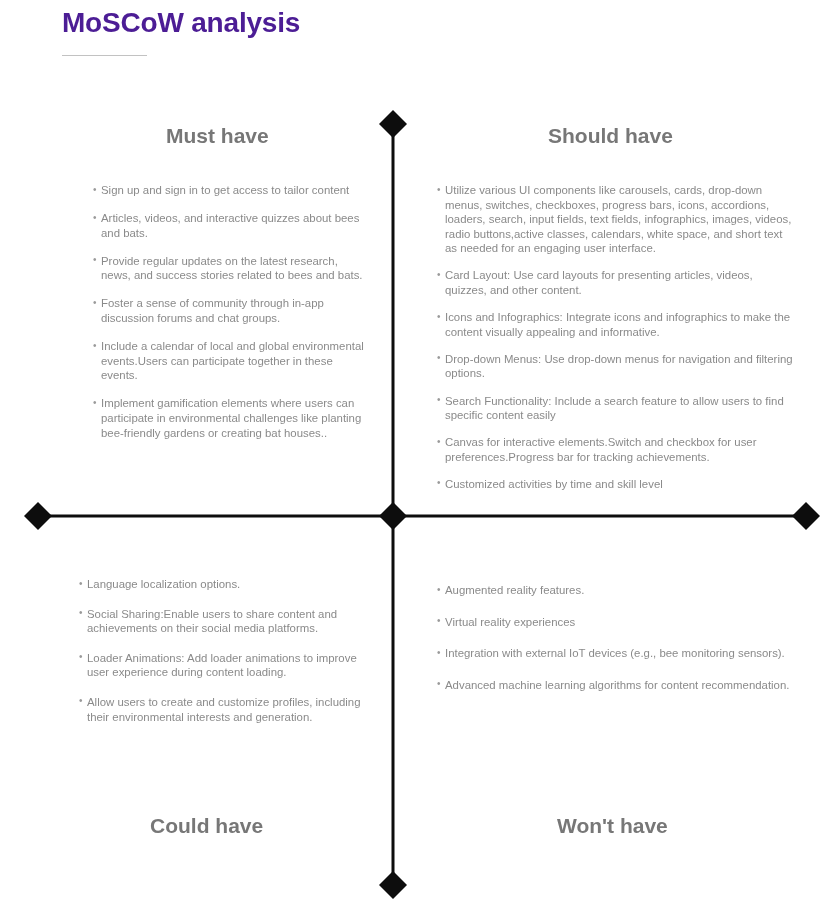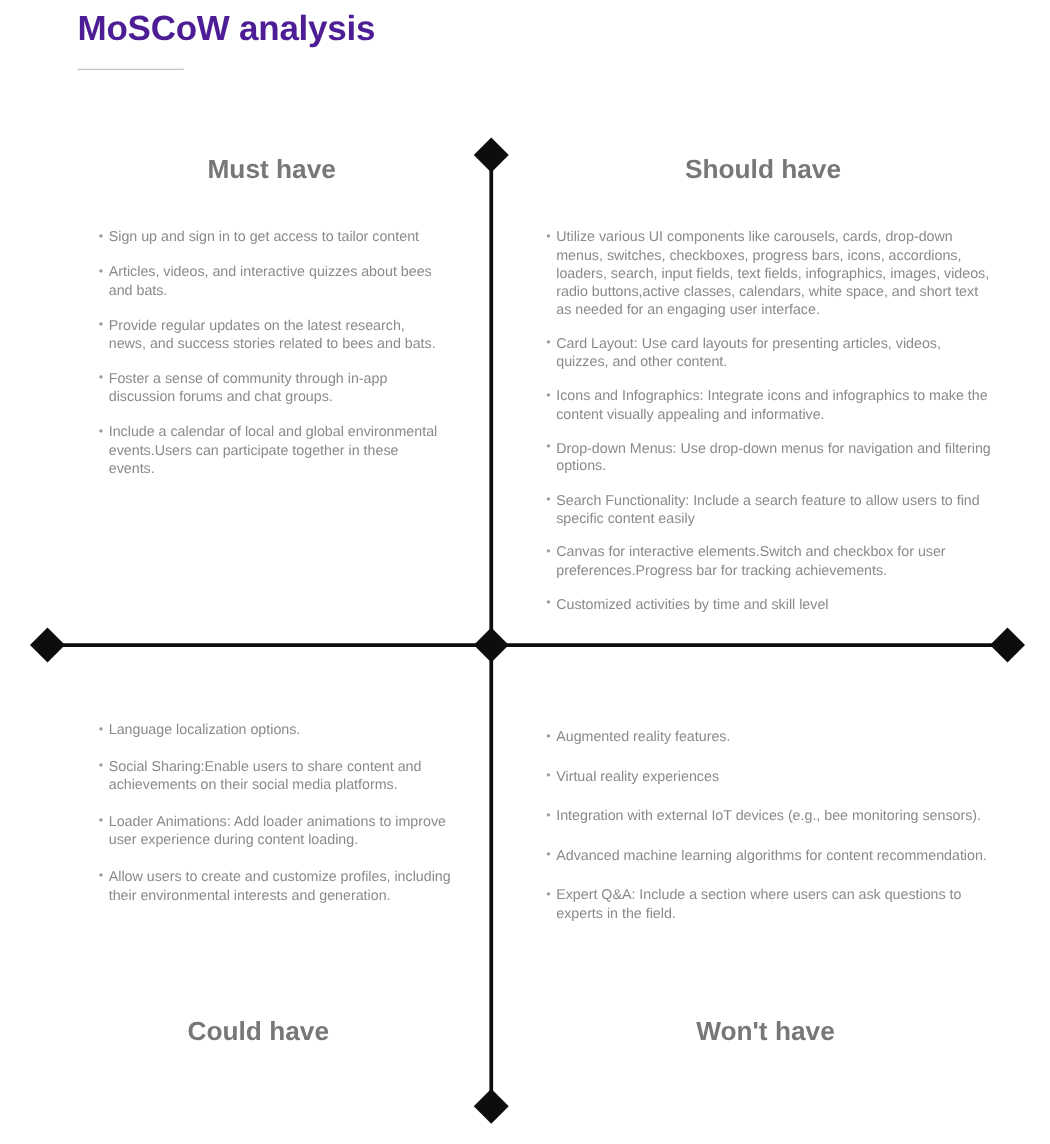--- a/index.html
+++ b/index.html
@@ -84,21 +84,21 @@
     left: 0;
     top: -0.5px;
     font-size: 10px;
     color: #9a9a9a;
   }
   .bullet-list li .txt {
     display: block;
     text-indent: 0;
   }
 
-  #list-must   { left: 79px;  top: 183px;  width: 272px; }
+  #list-must   { left: 93px;  top: 183px;  width: 272px; }
   #list-should { left: 437px; top: 183px;  width: 360px; }
   #list-could  { left: 79px;  top: 577px;  width: 285px; }
   #list-wont   { left: 437px; top: 583px;  width: 362px; }
 
   #list-must li   { margin-bottom: 13.5px; }
   #list-should li { margin-bottom: 12.5px; }
   #list-could li  { margin-bottom: 15px; }
   #list-wont li   { margin-bottom: 17px; }
 </style>
 </head>
@@ -134,20 +134,23 @@
     </li>
   <li>
       <span class="txt">Provide regular updates on the latest research, news, and success stories related to bees and bats.</span>
     </li>
   <li>
       <span class="txt">Foster a sense of community through in-app discussion forums and chat groups.</span>
     </li>
   <li>
       <span class="txt">Include a calendar of local and global environmental events.Users can participate together in these events.</span>
     </li>
+  <li>
+      <span class="txt">Implement gamification elements where users can participate in environmental challenges like planting bee-friendly gardens or creating bat houses..</span>
+    </li>
 </ul>
 
 <ul class="bullet-list" id="list-should">
   <li>
       <span class="txt">Utilize various UI components like carousels, cards, drop-down menus, switches, checkboxes, progress bars, icons, accordions, loaders, search, input fields, text fields, infographics, images, videos, radio buttons,active classes, calendars, white space, and short text as needed for an engaging user interface.</span>
     </li>
   <li>
       <span class="txt">Card Layout: Use card layouts for presenting articles, videos, quizzes, and other content.</span>
     </li>
   <li>
@@ -188,16 +191,13 @@
     </li>
   <li>
       <span class="txt">Virtual reality experiences</span>
     </li>
   <li>
       <span class="txt">Integration with external IoT devices (e.g., bee monitoring sensors).</span>
     </li>
   <li>
       <span class="txt">Advanced machine learning algorithms for content recommendation.</span>
     </li>
-  <li>
-      <span class="txt">Expert Q&amp;A: Include a section where users can ask questions to experts in the field.</span>
-    </li>
 </ul>
 
 </body></html>

